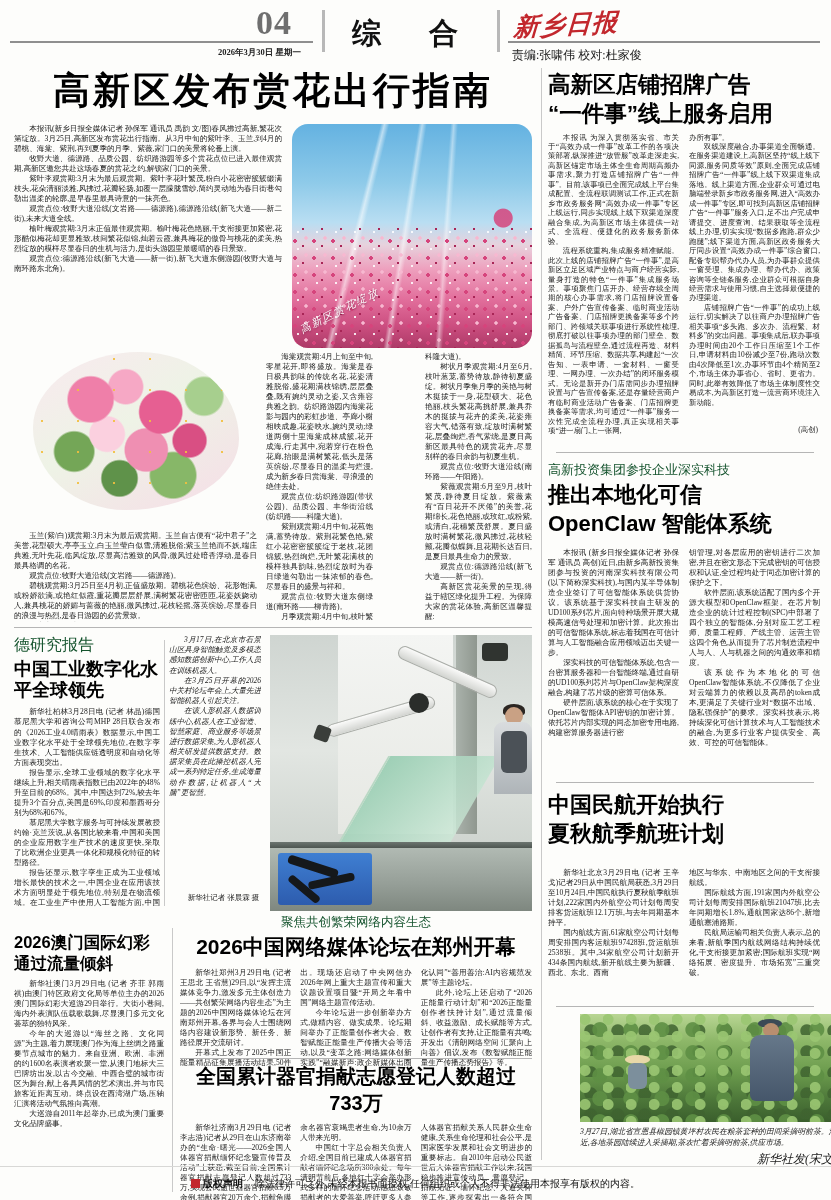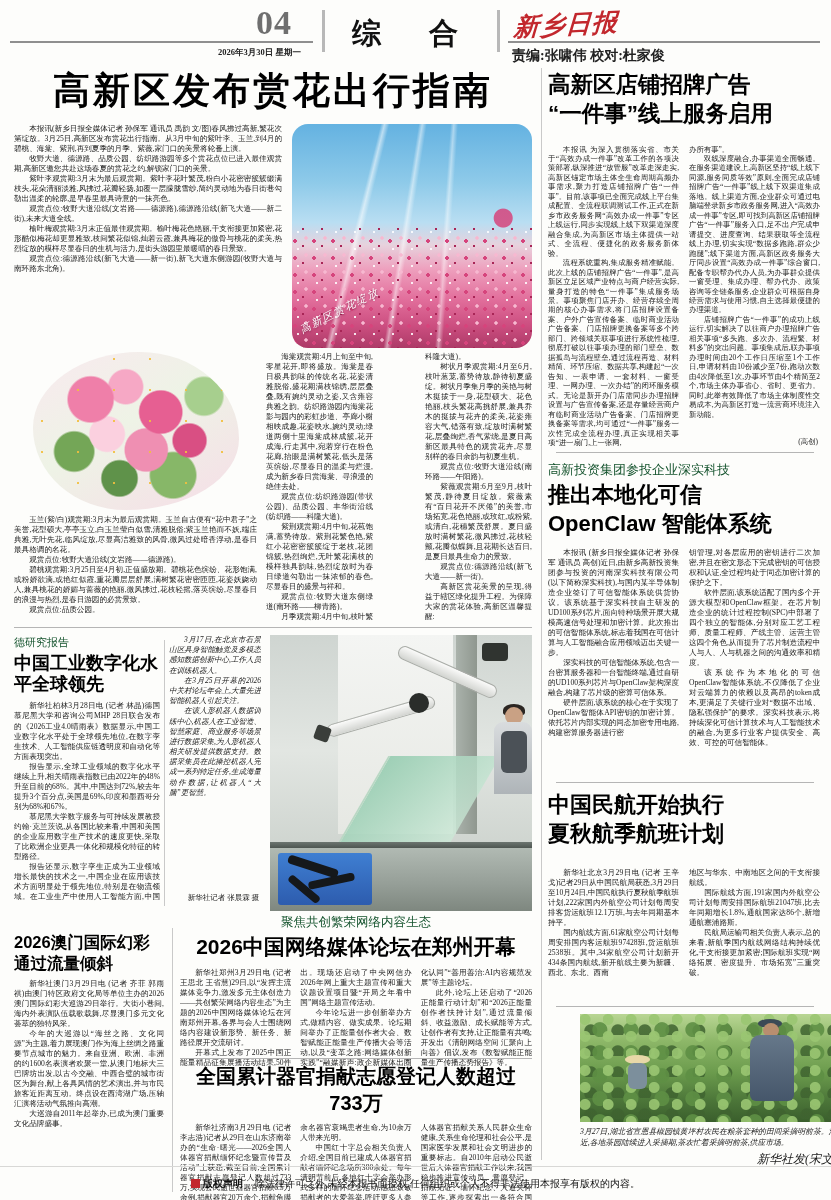--- a/index.html
+++ b/index.html
@@ -9,21 +9,21 @@
 
   
   .hdr-rule{position:absolute;background:#8f8f8f;height:2px;}
   .page-num{position:absolute;font:bold 34px "Liberation Serif",serif;color:#6f6f6f;letter-spacing:1px;}
   .hdr-date{position:absolute;font-size:8.5px;color:#222;font-weight:bold;}
   .vbar{position:absolute;width:3px;background:#b8b8b8;}
   .section-title{position:absolute;font-size:29px;font-weight:600;letter-spacing:20px;color:#111;
                  font-family:"Liberation Sans","DejaVu Sans",sans-serif;}
   .masthead{position:absolute;color:#c2272d;font:bold italic 25px "Liberation Serif",serif;
             transform:rotate(-3deg) skewX(-6deg);letter-spacing:1px;}
-  .editors{position:absolute;font-size:14px;color:#222;font-weight:bold;}
+  .editors{position:absolute;font-size:12px;color:#222;font-weight:normal;}
 
   
   .headline{font-family:"Liberation Sans","DejaVu Sans",sans-serif;font-weight:bold;color:#000;}
   .kicker{font-family:"Liberation Sans","DejaVu Sans",sans-serif;color:#14532d;}
   .newsbody{font-size:7.6px;line-height:1.32;overflow:hidden;}
   .newsbody p,.para{margin:0;text-indent:2em;text-align:justify;}
   .cont-first > div > p:first-child{text-indent:0;}
   .cols{display:flex;}
   .newscol{overflow:hidden;position:relative;}
   .byline{position:absolute;right:2px;bottom:0;background:#fdfdfb;padding-left:5px;text-indent:0 !important;}
@@ -142,21 +142,21 @@
     </div>
     <div class="photo photo-flowers" style="flex:1;height:100%;">
       <div class="speckles"></div>
       <div class="photo-badge">高新区赏花绽放</div>
     </div>
   </div>
 
   <div class="abs cols" style="left:14px;top:352px;width:518px;height:270px;gap:9px;">
     <div style="width:268px;height:100%;display:flex;flex-direction:column;">
       <div class="photo photo-blob" style="width:206px;height:158px;align-self:center;flex:none;"></div>
-      <div class="newscol newsbody" style="flex:1;margin-top:5px;">
+      <div class="newscol newsbody" style="flex:1;margin-top:21px;">
         <div>
             <p class="para">玉兰(紫/白)观赏期:3月末为最后观赏期。玉兰自古便有“花中君子”之美誉,花型硕大,亭亭玉立,白玉兰莹白似雪,清雅脱俗;紫玉兰艳而不妖,端庄典雅,无叶先花,临风绽放,尽显高洁雅致的风骨,微风过处暗香浮动,是春日最具格调的名花。</p>
             <p class="para">观赏点位:牧野大道沿线(文岩路——德源路)。</p>
             <p class="para">碧桃观赏期:3月25日至4月初,正值盛放期。碧桃花色缤纷、花形饱满,或粉娇欲滴,或艳红似霞,重花瓣层层舒展,满树繁花密密匝匝,花姿妖娆动人,兼具桃花的娇媚与蔷薇的艳丽,微风拂过,花枝轻摇,落英缤纷,尽显春日的浪漫与热烈,是春日游园的必赏景致。</p>
             <p class="para">观赏点位:品质公园。</p>
           </div>
       </div>
     </div>
     <div class="newscol newsbody" style="width:118px;height:100%;">
       <div>
@@ -165,33 +165,33 @@
           <p class="para">紫荆观赏期:4月中旬,花苞饱满,蓄势待放。紫荆花繁色艳,紫红小花密密簇簇绽于老枝,花团锦簇,热烈绚烂,无叶繁花满枝的模样独具韵味,热烈绽放时为春日绿道勾勒出一抹浓郁的春色,尽显春日的盛景与祥和。</p>
           <p class="para">观赏点位:牧野大道东侧绿道(南环路——柳青路)。</p>
           <p class="para">月季观赏期:4月中旬,枝叶繁茂,静待芳菲绽放。月季花期绵长、花姿秀美,被誉为“花中皇后”。创业创新路千米月季花墙上各色月季攀墙而生,层层叠叠,红的热烈,粉的娇柔,黄的明媚,繁花朵朵簇拥成簇,将道路勾勒成缤纷的花廊,行走其间,目之所及皆是姹紫嫣红,随手一拍皆是美景,成为高新区独有的春日余韵与初夏盛景。</p>
         </div>
     </div>
     <div class="newscol newsbody cont-first" style="width:118px;height:100%;margin-left:43px;">
       <div>
           <p class="para">科隆大道)。</p>
           <p class="para">树状月季观赏期:4月至6月,枝叶葱茏,蓄势待放,静待初夏盛绽。树状月季集月季的美艳与树木挺拔于一身,花型硕大、花色艳丽,枝头繁花高挑舒展,兼具乔木的挺拔与花卉的柔美,花姿雍容大气,错落有致,绽放时满树繁花,层叠绚烂,香气萦绕,是夏日高新区最具特色的观赏花卉,尽显别样的春日余韵与初夏生机。</p>
           <p class="para">观赏点位:牧野大道沿线(南环路——午阳路)。</p>
-          <p class="para">紫薇观赏期:6月至9月,枝叶繁茂,静待夏日绽放。紫薇素有“百日花开不厌倦”的美誉,市场拓宽,花色艳丽,或玫红,或粉紫,或清白,花穗繁茂舒展。夏日盛放时满树繁花,微风拂过,花枝轻颤,花瓣似蝶舞,且花期长达百日,是夏日最具生命力的景致。</p>
+          <p class="para">紫薇观赏期:6月至9月,枝叶繁茂,静待夏日绽放。紫薇素有“百日花开不厌倦”的美誉,花期绵长,花色艳丽,或玫红,或粉紫,或清白,花穗繁茂舒展。夏日盛放时满树繁花,微风拂过,花枝轻颤,花瓣似蝶舞,且花期长达百日,是夏日最具生命力的景致。</p>
           <p class="para">观赏点位:德源路沿线(新飞大道——新一街)。</p>
           <p class="para">高新区赏花美景的呈现,得益于辖区绿化提升工程。为保障大家的赏花体验,高新区温馨提醒:</p>
           <p class="para">1.街头游园及道路沿线的花卉乔木为公共景观,赏花时请勿攀折、采摘,部分路段已设置监控,请大家共同守护春日美景。</p>
         </div>
     </div>
   </div>
 
   <div class="hline" style="left:14px;top:627px;width:518px;"></div>
 
   <div class="abs cols" style="left:14px;top:635px;width:518px;height:276px;gap:9px;">
     <div style="width:146px;height:100%;">
-      <div class="kicker" style="font-size:11px;margin-bottom:3px;">德研究报告</div>
+      <div class="kicker" style="font-size:16px;margin-bottom:3px;">德研究报告</div>
       <div class="headline" style="font-size:18px;line-height:1.18;margin-bottom:6px;">中国工业数字化水平全球领先</div>
       <div class="newscol newsbody" style="height:200px;">
         <div>
             <p class="para">新华社柏林3月28日电 (记者 林晶)德国慕尼黑大学和咨询公司MHP 28日联合发布的《2026工业4.0晴雨表》数据显示,中国工业数字化水平处于全球领先地位,在数字孪生技术、人工智能供应链透明度和自动化等方面表现突出。</p>
             <p class="para">报告显示,全球工业领域的数字化水平继续上升,相关晴雨表指数已由2022年的48%升至目前的68%。其中,中国达到72%,较去年提升3个百分点,美国是69%,印度和墨西哥分别为68%和67%。</p>
             <p class="para">慕尼黑大学数字服务与可持续发展教授约翰·克兰茨说,从各国比较来看,中国和美国的企业应用数字生产技术的速度更快,采取了比欧洲企业更具一体化和规模化特征的转型路径。</p>
             <p class="para">报告还显示,数字孪生正成为工业领域增长最快的技术之一,中国企业在应用该技术方面明显处于领先地位,特别是在物流领域。在工业生产中使用人工智能方面,中国企业的使用比例也处于领先地位。</p>
           </div>
       </div>
     </div>
@@ -290,21 +290,21 @@
           </div>
         </div>
     </div>
   </div>
 
   <div class="abs" style="left:548px;top:70px;width:272px;">
     <div class="headline" style="font-size:22.5px;line-height:1.3;">
       <div>高新区店铺招牌广告</div>
       <div>“一件事”线上服务启用</div>
     </div>
-    <div class="cols" style="gap:10px;height:302px;margin-top:16px;">
+    <div class="cols" style="gap:10px;height:302px;margin-top:4px;">
       <div class="newscol newsbody" style="flex:1;font-size:7.4px;line-height:1.28;">
         <div>
             <p class="para">本报讯 为深入贯彻落实省、市关于“高效办成一件事”改革工作的各项决策部署,纵深推进“放管服”改革走深走实,高新区锚定市场主体全生命周期高频办事需求,聚力打造店铺招牌广告“一件事”。目前,该事项已全面完成线上平台集成配置、全流程联调测试工作,正式在新乡市政务服务网“高效办成一件事”专区上线运行,同步实现线上线下双渠道深度融合集成,为高新区市场主体提供一站式、全流程、便捷化的政务服务新体验。</p>
             <p class="para">流程系统重构,集成服务精准赋能。此次上线的店铺招牌广告“一件事”,是高新区立足区域产业特点与商户经营实际,量身打造的特色“一件事”集成服务场景。事项聚焦门店开办、经营存续全周期的核心办事需求,将门店招牌设置备案、户外广告宣传备案、临时商业活动广告备案、门店招牌更换备案等多个跨部门、跨领域关联事项进行系统性梳理,彻底打破以往事项办理的部门壁垒、数据孤岛与流程壁垒,通过流程再造、材料精简、环节压缩、数据共享,构建起“一次告知、一表申请、一套材料、一窗受理、一网办理、一次办结”的闭环服务模式。无论是新开办门店需同步办理招牌设置与广告宣传备案,还是存量经营商户有临时商业活动广告备案、门店招牌更换备案等需求,均可通过“一件事”服务一次性完成全流程办理,真正实现相关事项“进一扇门,上一张网,</p>
           </div>
       </div>
       <div class="newscol newsbody cont-first" style="flex:1;font-size:7.4px;line-height:1.28;">
         <div>
             <p class="para">办所有事”。</p>
             <p class="para">双线深度融合,办事渠道全面畅通。在服务渠道建设上,高新区坚持“线上线下同源,服务同质等效”原则,全面完成店铺招牌广告“一件事”线上线下双渠道集成落地。线上渠道方面,企业群众可通过电脑端登录新乡市政务服务网,进入“高效办成一件事”专区,即可找到高新区店铺招牌广告“一件事”服务入口,足不出户完成申请提交、进度查询、结果获取等全流程线上办理,切实实现“数据多跑路,群众少跑腿”;线下渠道方面,高新区政务服务大厅同步设置“高效办成一件事”综合窗口,配备专职帮办代办人员,为办事群众提供一窗受理、集成办理、帮办代办、政策咨询等全链条服务,企业群众可根据自身经营需求与使用习惯,自主选择最便捷的办理渠道。</p>

